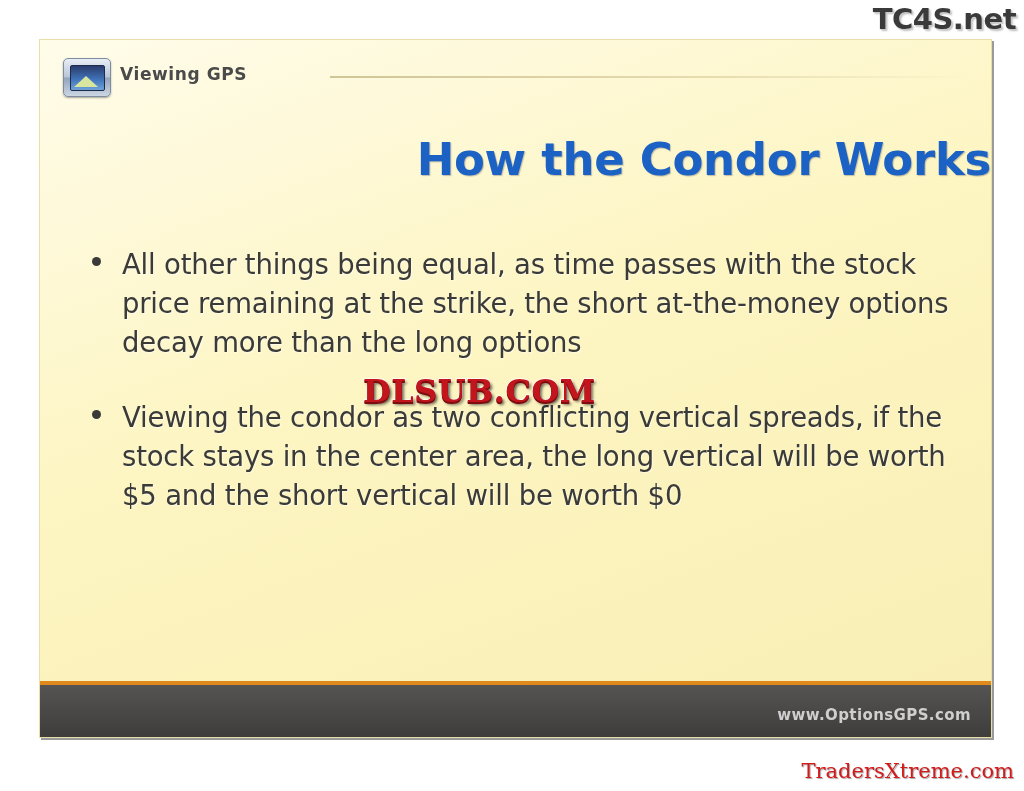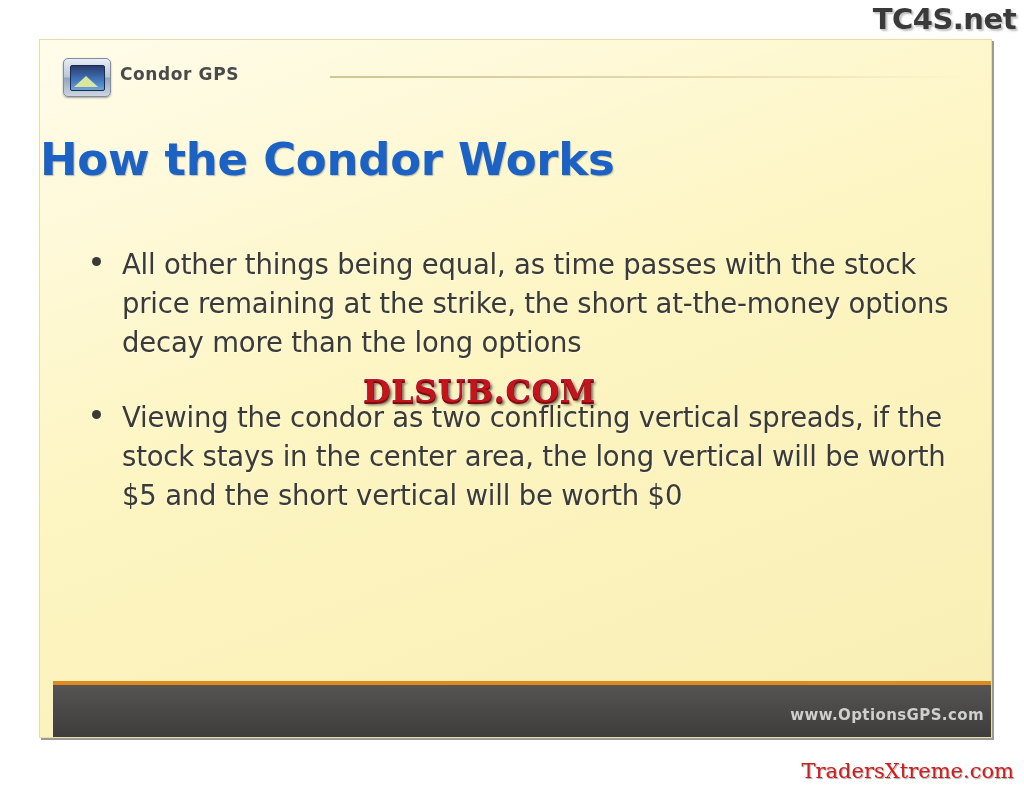--- a/index.html
+++ b/index.html
@@ -111,21 +111,21 @@
     height: 2px;
     background: linear-gradient(90deg, #cfc697 0%, #e6dcb0 60%, rgba(230,220,176,0) 100%);
   }
 
   
   .slide-title {
     position: absolute;
     left: 0;
     top: 93px;
     width: 100%;
-    text-align: left;
+    text-align: right;
     font-family: "DejaVu Sans", sans-serif;
     font-size: 45px;
     font-weight: bold;
     color: #1b62c4;
     letter-spacing: -0.3px;
     text-shadow: 1px 1px 1px rgba(120,120,120,0.45);
   }
 
   
   .body-area {
@@ -152,21 +152,21 @@
     top: 12px;
     width: 9px;
     height: 9px;
     border-radius: 50%;
     background: #3a3a38;
   }
 
   
   .slide-footer {
     position: absolute;
-    left: 13px;
+    left: 0;
     bottom: 0;
     width: 100%;
     height: 52px;
     background: #4a4a4a;
     background: linear-gradient(180deg, #555453 0%, #3e3d3c 100%);
     border-top: 4px solid #e08a1e;
   }
   .footer-text {
     position: absolute;
     right: 20px;
@@ -218,21 +218,21 @@
 <div class="tc4s-brand">TC4S.net</div>
 
 <div class="slide-shadow"></div>
 
 <div class="slide">
 
   <div class="slide-header">
     <div class="logo-box">
       <div class="logo-screen"></div>
     </div>
-    <div class="logo-text">Condor GPS</div>
+    <div class="logo-text">Viewing GPS</div>
     <div class="header-rule"></div>
   </div>
 
   <div class="slide-title">How the Condor Works</div>
 
   <div class="body-area">
     <div class="bullet">
       <span class="dot"></span>
       <span>All other things being equal, as time passes with the stock price remaining at the strike, the short at-the-money options decay more than the long options</span>
     </div>

